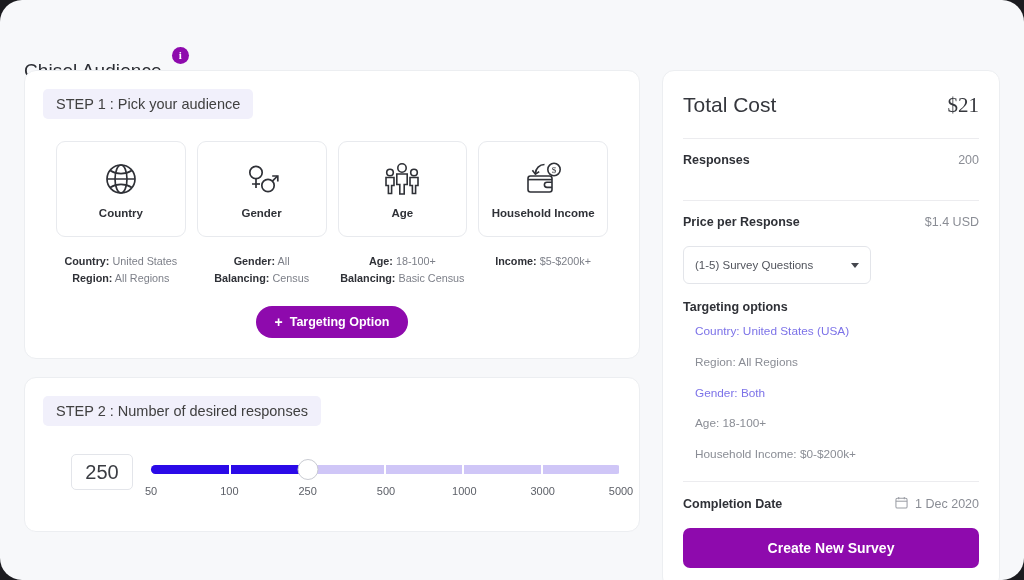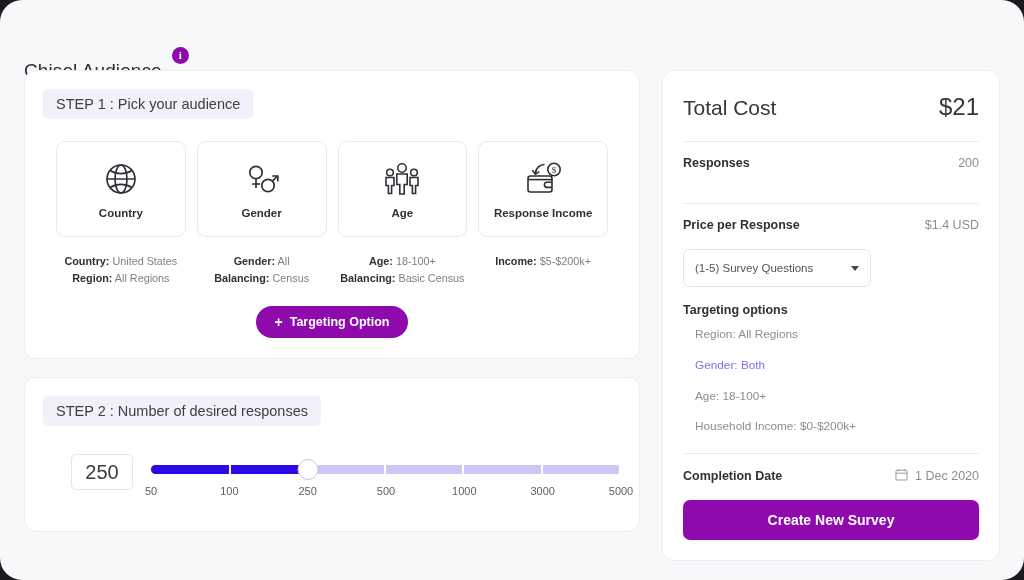--- a/index.html
+++ b/index.html
@@ -131,21 +131,21 @@
   .tick {
     position: absolute;
     transform: translateX(-50%);
     font-size: 11px; color: #5d6068;
   }
 
   
   #summary { padding: 22px 20px 20px 20px; }
   .total-row { display: flex; justify-content: space-between; align-items: baseline; }
   .total-label { font-size: 21px; color: #35373d; }
-  .total-value { font-size: 24px; color: #35373d; }
+  .total-value { font-size: 21px; color: #35373d; font-family: Liberation Serif, serif; }
   .divider { height: 1px; background: #ececef; margin: 20px 0 0 0; }
 
   .kv-row {
     display: flex; justify-content: space-between; align-items: baseline;
     padding: 14px 0 13px 0;
   }
   .kv-key { font-size: 12.5px; font-weight: bold; color: #2f3137; }
   .kv-val { font-size: 12.5px; color: #8a8d95; }
 
   .select-box {
@@ -248,21 +248,21 @@
             <svg width="42" height="38" viewBox="0 0 42 38" fill="none" stroke="#2f3137" stroke-width="1.6">
               <circle cx="32" cy="9.5" r="6.2"></circle>
               <text x="32" y="13.4" font-size="9" fill="#2f3137" stroke="none" text-anchor="middle" font-family="Liberation Serif, serif">$</text>
               <path d="M22.5 4.5 A 9 9 0 0 0 13.5 13.5"></path>
               <polyline points="10.4,10.2 13.4,14.2 17.2,11.6"></polyline>
               <rect x="6" y="16" width="24" height="16" rx="2.4"></rect>
               <path d="M6 19.6 h24"></path>
               <path d="M30 22.2 h-5 a2.6 2.6 0 0 0 0 5.2 h5"></path>
             </svg>
           </span>
-          <span class="tile-label">Response Income</span>
+          <span class="tile-label">Household Income</span>
         </div>
       </div>
 
       <div class="meta-row">
         <div class="meta-col">
           <div><b>Country:</b>
             <span>United States</span></div>
           <div><b>Region:</b>
             <span>All Regions</span></div>
         </div>
@@ -343,20 +343,21 @@
         <span class="kv-val">$1.4 USD</span>
       </div>
 
       <div class="select-box">
         <span class="select-text">(1-5) Survey Questions</span>
         <span class="caret"></span>
       </div>
 
       <div class="targeting-title">Targeting options</div>
       <div class="targeting-list" id="targeting-list">
+          <div class="targeting-item hl">Country: United States (USA)</div>
           <div class="targeting-item muted">Region: All Regions</div>
           <div class="targeting-item hl">Gender: Both</div>
           <div class="targeting-item muted">Age: 18-100+</div>
           <div class="targeting-item muted">Household Income: $0-$200k+</div>
         </div>
 
       <div class="divider"></div>
       <div class="completion-row">
         <span class="completion-label">Completion Date</span>
         <span class="completion-right">

